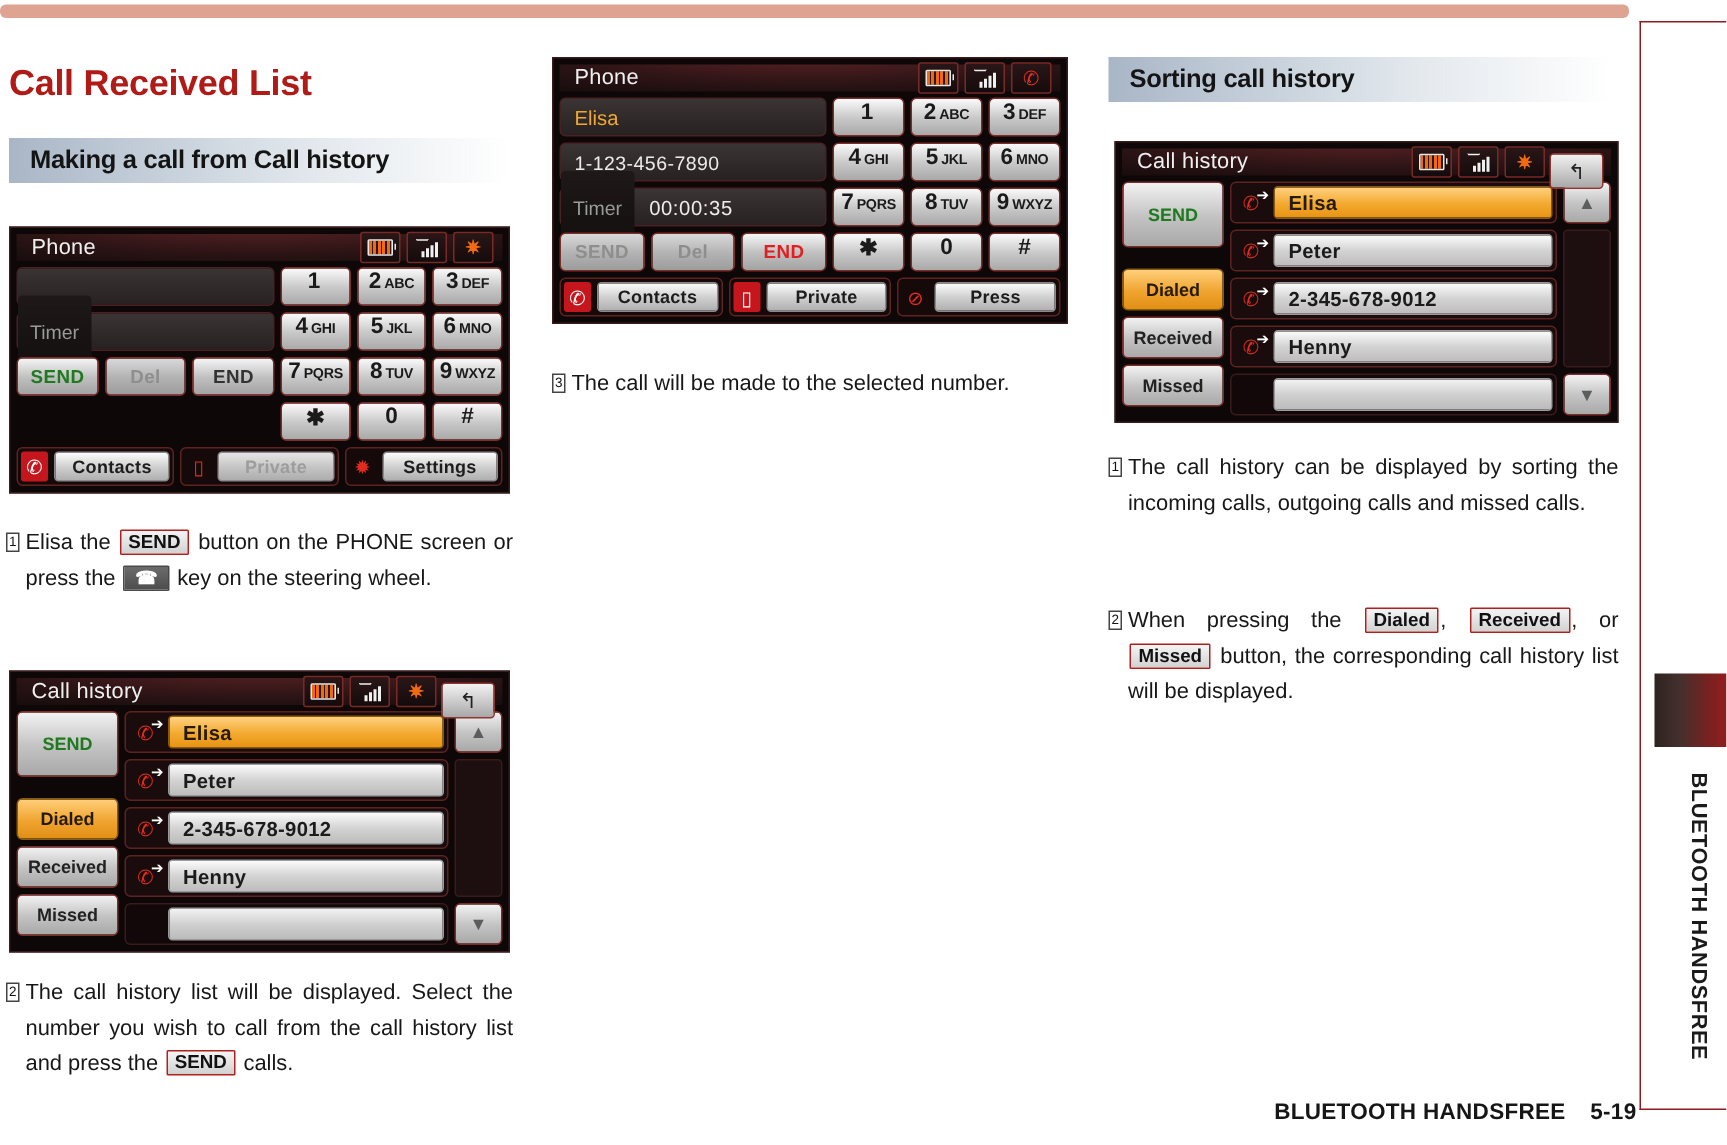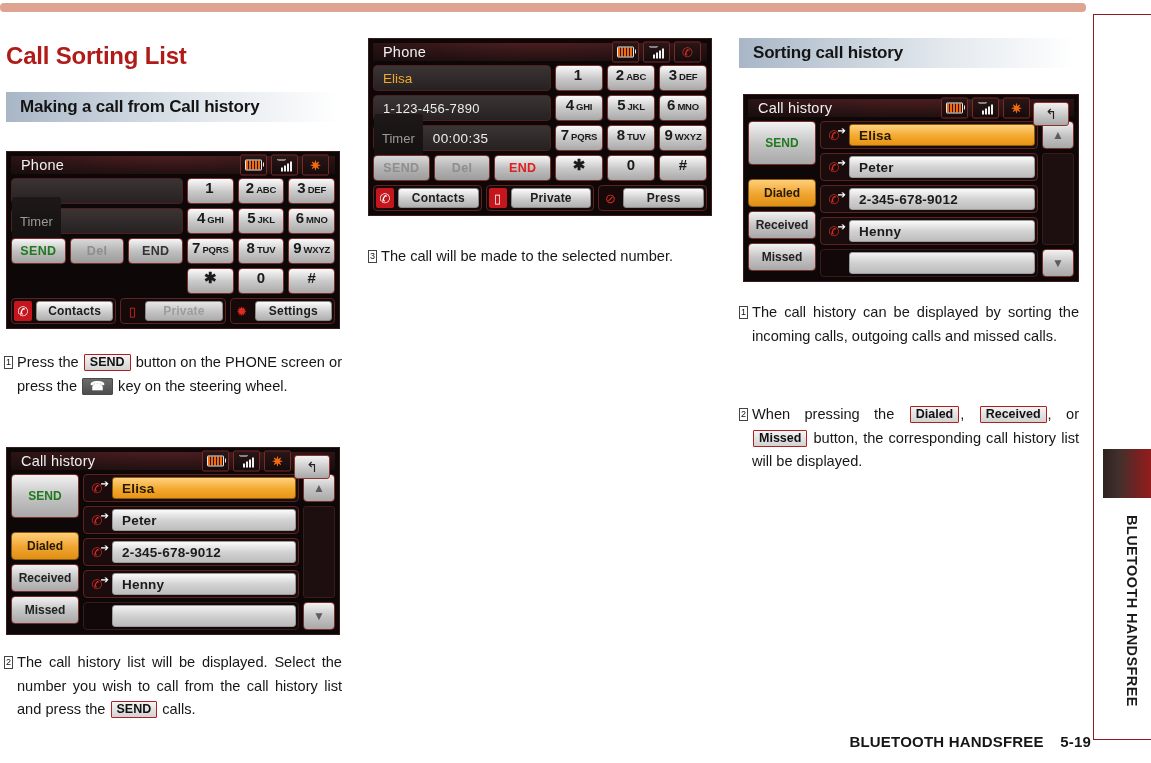--- a/index.html
+++ b/index.html
@@ -161,21 +161,21 @@
 <div class="side-col"></div>
 <div class="side-tab"></div>
 <div class="side-label">BLUETOOTH HANDSFREE</div>
 
 <div class="footer">
   <span>BLUETOOTH HANDSFREE</span>
   <span class="pg">5-19</span>
 </div>
 
 <div class="col col-a">
-  <h1 class="page-title">Call Sorting List</h1>
+  <h1 class="page-title">Call Received List</h1>
 
   <div style="position:absolute;left:6px;top:92px;width:334px;">
     <div class="sec-head">Making a call from Call history</div>
   </div>
 
   <div class="screen" style="position:absolute;left:6px;top:151px;width:334px;">
     <div class="hu-top">
       <div class="hu-title">Phone</div>
       <div class="statbar">
         <div class="st">
@@ -266,21 +266,21 @@
       </div>
       <div class="bslot">
         <span class="bico">✹</span>
         <span class="bbtn">Settings</span>
       </div>
     </div>
   </div>
 
   <div class="step" style="position:absolute;left:4px;top:340px;width:338px;">
     <span class="n"><span class="num-box">1</span></span>
-    <span class="tx"><span>Press the </span><span class="kbd">SEND</span><span> button on the PHONE screen or press the </span><span class="kbd ico">☎</span><span> key on the steering wheel.</span></span>
+    <span class="tx"><span>Elisa the </span><span class="kbd">SEND</span><span> button on the PHONE screen or press the </span><span class="kbd ico">☎</span><span> key on the steering wheel.</span></span>
   </div>
 
   <div class="screen" style="position:absolute;left:6px;top:447px;width:334px;">
     <div class="hu-top">
       <div class="hu-title">Call history</div>
       <div class="statbar with-back">
         <div class="st">
             <span class="batt"></span>
           </div>
         <div class="st">

